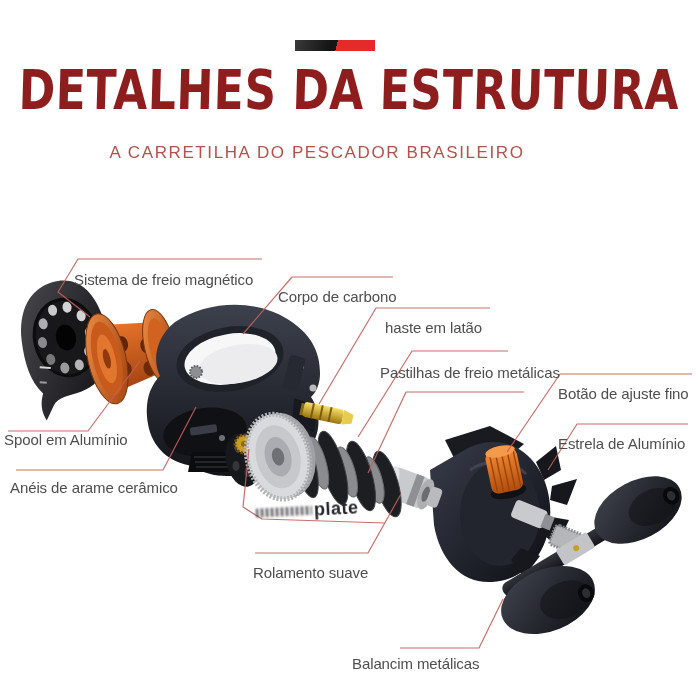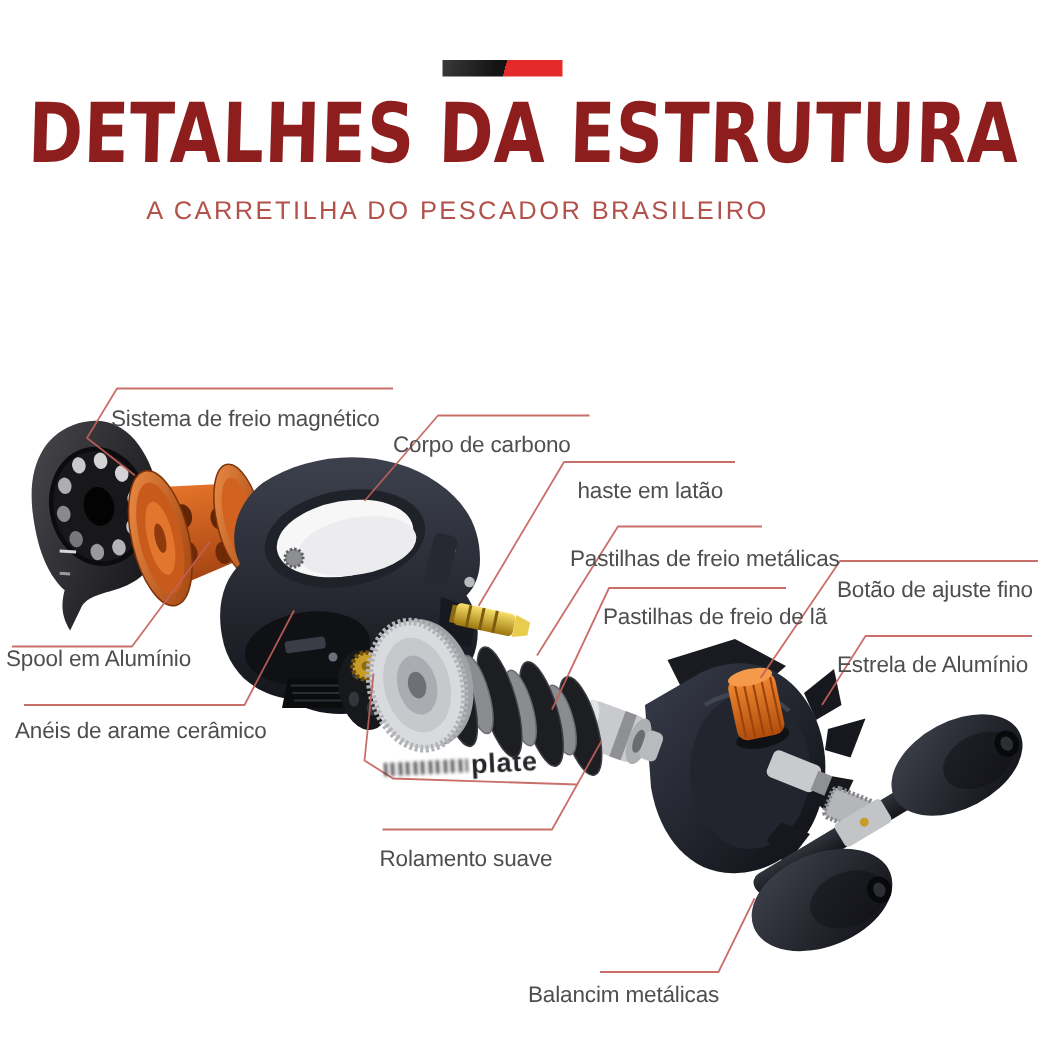--- a/index.html
+++ b/index.html
@@ -4,21 +4,21 @@
 <title></title>
 <style>
   html,body{margin:0;padding:0;background:#ffffff;}
   .stage{position:relative;width:700px;height:700px;background:#ffffff;overflow:hidden;
          font-family:"Liberation Sans",sans-serif;}
   .flag{position:absolute;left:295px;top:40px;width:80px;height:11px;
         background:linear-gradient(105deg,#3a3a3a 0%,#141414 44%,#141414 52%,#e42a2a 52%,#e42a2a 100%);}
   .title{position:absolute;left:0;top:58px;width:700px;text-align:center;margin:0;
          font-family:"DejaVu Sans",sans-serif;font-weight:900;font-size:44px;color:#8e1d1d;
          letter-spacing:0.5px;transform:scaleY(1.25) skewX(-2deg);transform-origin:center top;}
-  .subtitle{position:absolute;left:0;top:127px;width:602px;text-align:center;margin:4px;
+  .subtitle{position:absolute;left:0;top:127px;width:602px;text-align:center;margin:16px;
             font-size:17px;font-weight:normal;color:#b2524b;letter-spacing:1.6px;}
   .label{position:absolute;font-size:15px;line-height:1.1;color:#4e4e4e;white-space:nowrap;
          letter-spacing:-0.1px;margin-top:30px;}
   .art{position:absolute;left:0;top:0;}
   .watermark{position:absolute;left:256px;top:500px;transform:rotate(-3deg);
              display:flex;align-items:center;gap:2px;}
   .wm-smudge{display:inline-block;width:56px;height:9px;filter:blur(1.1px);opacity:.8;
              background:repeating-linear-gradient(90deg,#2a2a2e 0 2px,rgba(42,42,46,.15) 2px 5px);}
   .wm-text{font-size:18px;font-weight:bold;color:#26262a;filter:blur(.4px);letter-spacing:.5px;}
 </style>
@@ -238,24 +238,23 @@
       <path d="M688 424 L577 424 L548 470"></path>
       <path d="M8 431 L88 431 L140 361"></path>
       <path d="M16 470 L163 470 L196 407"></path>
       <path d="M255 553 L368 553 L401 494"></path>
       <path d="M400 648 L479 648 L503 599"></path>
       <path d="M249 449 L243 507 L262 519 L385 523"></path>
     </g>
   </svg>
 
   <div class="label" style="left:74px;top:242px">Sistema de freio magnético</div>
-  <div class="label" style="left:262px;top:259px">Corpo de carbono</div>
+  <div class="label" style="left:278px;top:259px">Corpo de carbono</div>
   <div class="label" style="left:385px;top:290px">haste em latão</div>
   <div class="label" style="left:380px;top:335px">Pastilhas de freio metálicas</div>
-  <div class="label" style="left:402px;top:374px">Pastilhas de freio de lã</div>
   <div class="label" style="left:558px;top:406px">Estrela de Alumínio</div>
   <div class="label" style="left:558px;top:356px">Botão de ajuste fino</div>
   <div class="label" style="left:4px;top:402px">Spool em Alumínio</div>
   <div class="label" style="left:10px;top:450px">Anéis de arame cerâmico</div>
   <div class="label" style="left:253px;top:535px">Rolamento suave</div>
   <div class="label" style="left:352px;top:626px">Balancim metálicas</div>
 
   <div class="watermark">
     <span class="wm-smudge"></span>
     <span class="wm-text">plate</span>

